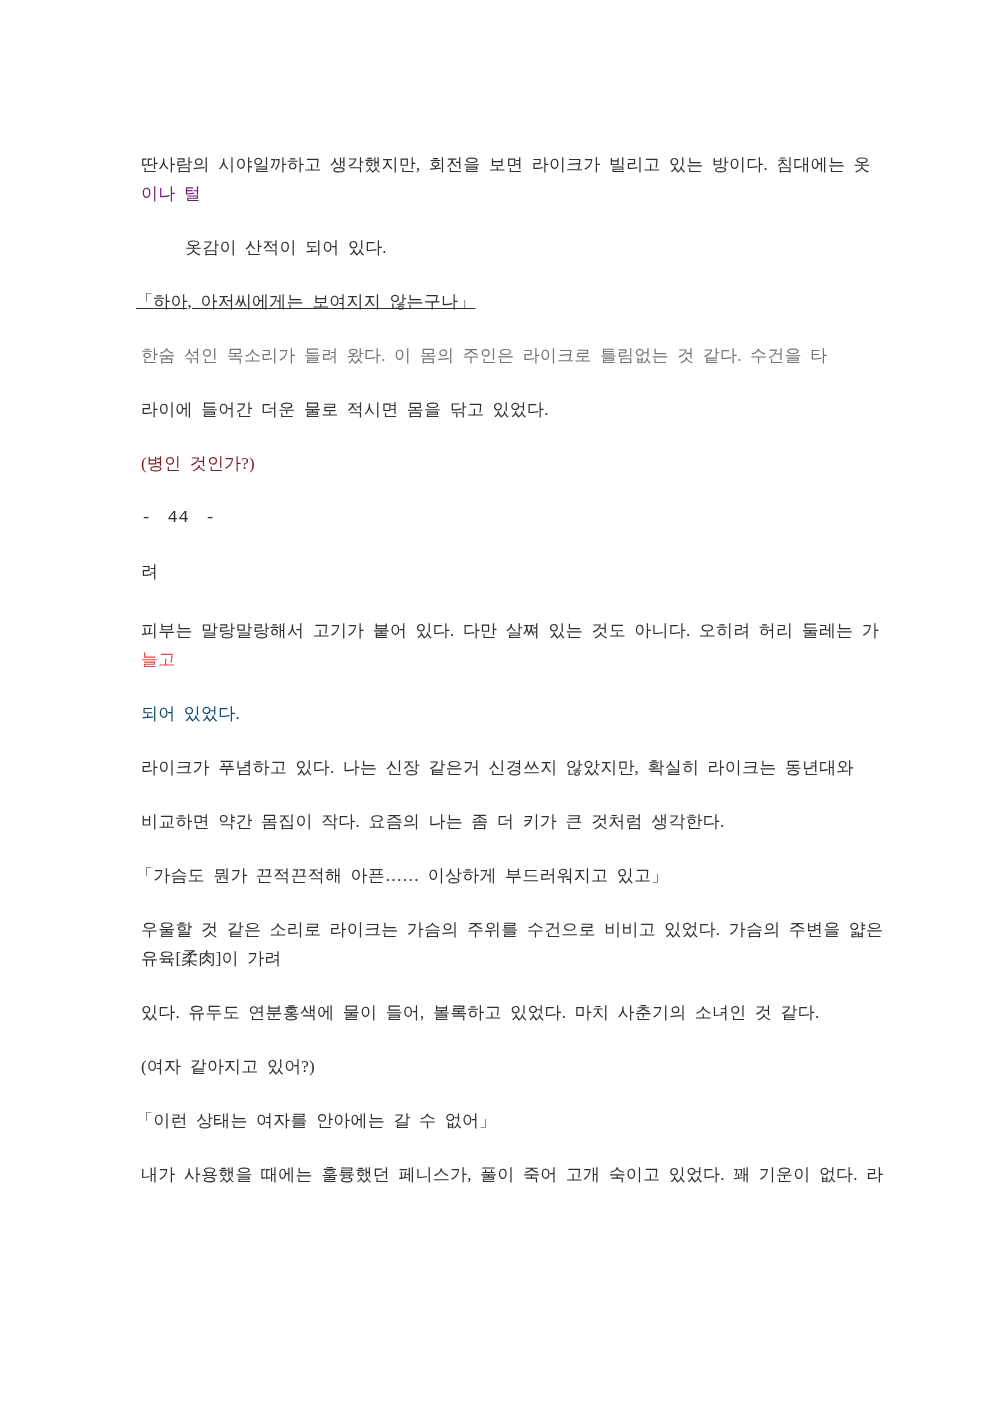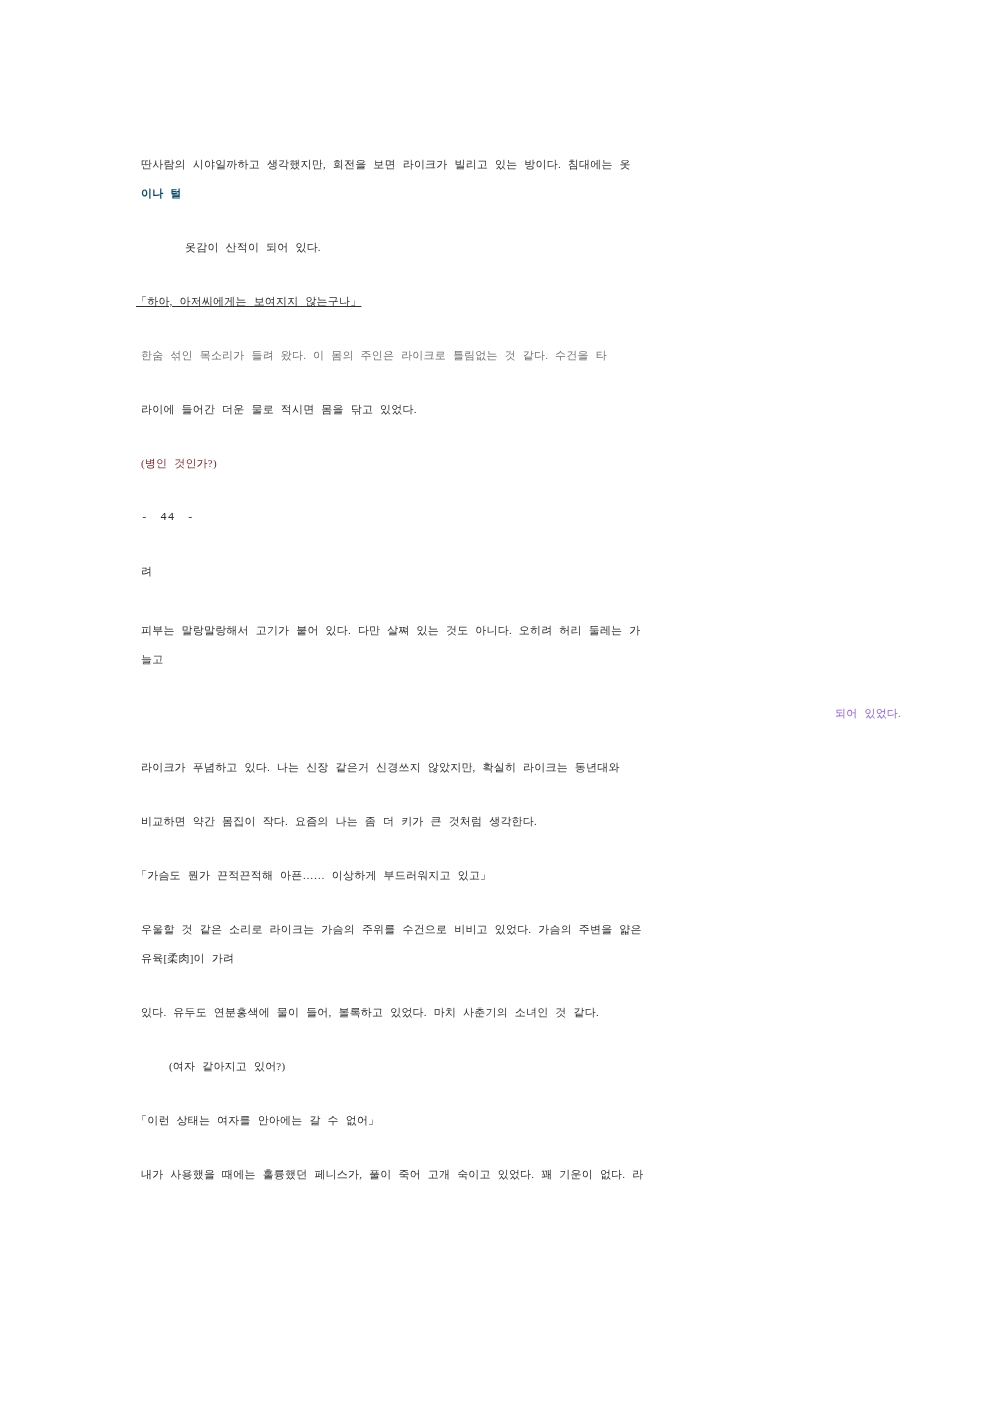--- a/index.html
+++ b/index.html
@@ -25,42 +25,42 @@
     top: 150px;
     width: 760px;
   }
   .para {
     margin: 0 0 25px 0;
   }
   .para:last-child {
     margin-bottom: 0;
   }
   .line {
-    font-size: 11px;
+    font-size: 17px;
     line-height: 29px;
     color: #2f2f2f;
     word-spacing: 4px;
     letter-spacing: 0.2px;
     white-space: nowrap;
   }
   .para.dialogue {
     margin-left: -5px;
   }
   .para.page-number .line {
     letter-spacing: 1px;
   }
 </style>
 </head>
 <body style="background: rgb(255, 255, 255);">
 
 <div class="page">
   <div class="page-content">
       <div class="para narration">
         <div class="line" style="color: rgb(47, 47, 47);">딴사람의 시야일까하고 생각했지만, 회전을 보면 라이크가 빌리고 있는 방이다. 침대에는 옷</div>
-        <div class="line" style="color: #0c4a6e; font-weight: bold;">이나 털</div>
+        <div class="line" style="color: #701a75;">이나 털</div>
       </div>
       <div class="para narration">
         <div class="line" style="color: rgb(47, 47, 47); margin-left: 44px;">옷감이 산적이 되어 있다.</div>
       </div>
       <div class="para dialogue">
         <div class="line" style="color: rgb(47, 47, 47); text-decoration: underline;">「하아, 아저씨에게는 보여지지 않는구나」</div>
       </div>
       <div class="para narration">
         <div class="line" style="color: #737373;">한숨 섞인 목소리가 들려 왔다. 이 몸의 주인은 라이크로 틀림없는 것 같다. 수건을 타</div>
       </div>
@@ -71,43 +71,43 @@
         <div class="line" style="color: #7f1d1d;">(병인 것인가?)</div>
       </div>
       <div class="para page-number">
         <div class="line" style="color: rgb(47, 47, 47); font-family: Liberation Mono, monospace;">- 44 -</div>
       </div>
       <div class="para narration">
         <div class="line" style="color: rgb(47, 47, 47);">려</div>
       </div>
       <div class="para narration">
         <div class="line" style="color: rgb(47, 47, 47); margin-top: 30px;">피부는 말랑말랑해서 고기가 붙어 있다. 다만 살쪄 있는 것도 아니다. 오히려 허리 둘레는 가</div>
-        <div class="line" style="color: #404040;">늘고</div>
+        <div class="line" style="color: #ef4444;">늘고</div>
       </div>
       <div class="para narration">
-        <div class="line" style="color: #8b5cf6; text-align: right;">되어 있었다.</div>
+        <div class="line" style="color: #0c4a6e;">되어 있었다.</div>
       </div>
       <div class="para narration">
         <div class="line" style="color: rgb(47, 47, 47);">라이크가 푸념하고 있다. 나는 신장 같은거 신경쓰지 않았지만, 확실히 라이크는 동년대와</div>
       </div>
       <div class="para narration">
         <div class="line" style="color: rgb(47, 47, 47);">비교하면 약간 몸집이 작다. 요즘의 나는 좀 더 키가 큰 것처럼 생각한다.</div>
       </div>
       <div class="para dialogue">
         <div class="line" style="color: rgb(47, 47, 47);">「가슴도 뭔가 끈적끈적해 아픈…… 이상하게 부드러워지고 있고」</div>
       </div>
       <div class="para narration">
         <div class="line" style="color: rgb(47, 47, 47);">우울할 것 같은 소리로 라이크는 가슴의 주위를 수건으로 비비고 있었다. 가슴의 주변을 얇은</div>
         <div class="line" style="color: rgb(47, 47, 47);">유육[柔肉]이 가려</div>
       </div>
       <div class="para narration">
         <div class="line" style="color: rgb(47, 47, 47);">있다. 유두도 연분홍색에 물이 들어, 볼록하고 있었다. 마치 사춘기의 소녀인 것 같다.</div>
       </div>
       <div class="para thought">
-        <div class="line" style="color: rgb(47, 47, 47); margin-left: 28px;">(여자 같아지고 있어?)</div>
+        <div class="line" style="color: rgb(47, 47, 47);">(여자 같아지고 있어?)</div>
       </div>
       <div class="para dialogue">
         <div class="line" style="color: rgb(47, 47, 47);">「이런 상태는 여자를 안아에는 갈 수 없어」</div>
       </div>
       <div class="para narration">
         <div class="line" style="color: rgb(47, 47, 47);">내가 사용했을 때에는 훌륭했던 페니스가, 풀이 죽어 고개 숙이고 있었다. 꽤 기운이 없다. 라</div>
       </div>
     </div>
 </div>
 

